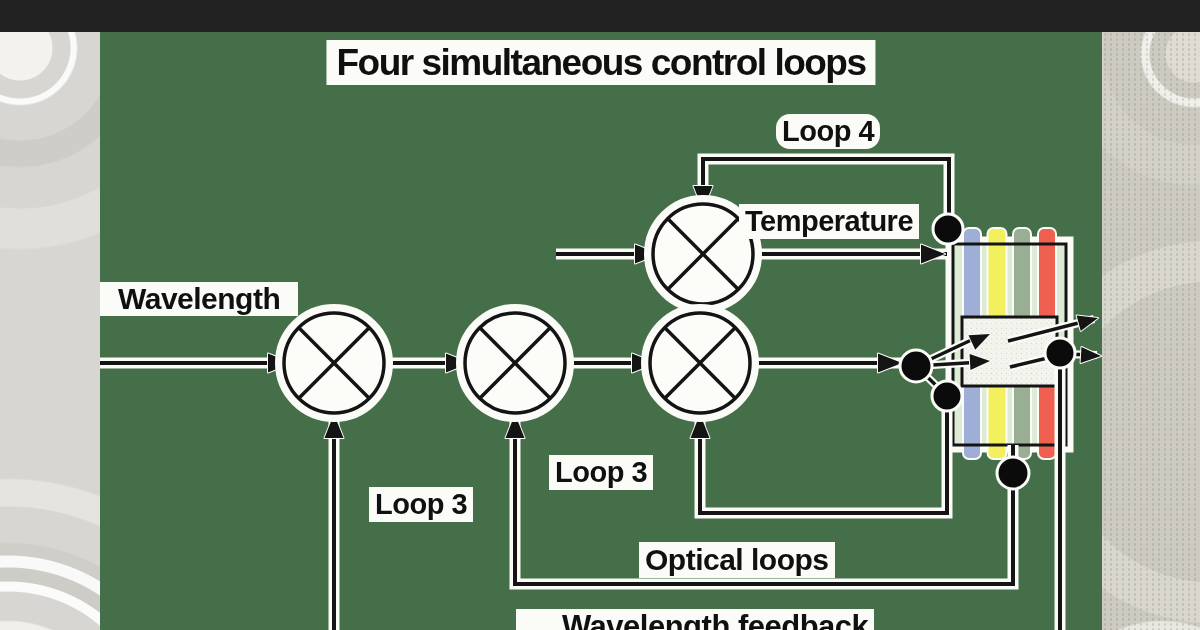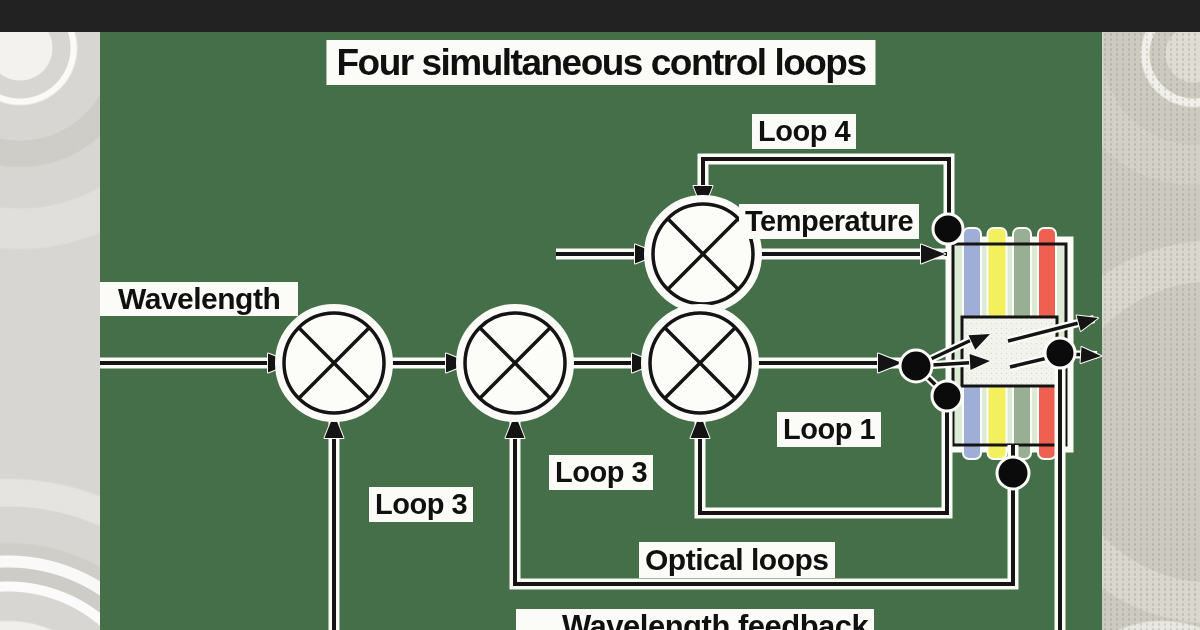--- a/index.html
+++ b/index.html
@@ -158,29 +158,28 @@
       <g>
         <circle cx="700" cy="331" r="54" fill="none" stroke="#FBFBF8" stroke-width="10"></circle>
         <circle cx="700" cy="331" r="50" fill="#FCFCF9" stroke="#141414" stroke-width="3.5"></circle>
         <path d="M664.6,295.6 L735.4,366.4 M664.6,366.4 L735.4,295.6" stroke="#141414" stroke-width="3.5" fill="none"></path>
       </g>
     </g>
   </svg>
 
   <div class="lbl lbl-title" style="left:601px;top:8px;">Four simultaneous control loops</div>
 
-  <div class="lbl" style="left:752px;top:82px;">Loop 4</div>
+  <div class="lbl" style="left:776px;top:82px;border-radius:14px;">Loop 4</div>
 
   <div class="lbl" style="left:739px;top:172px;">Temperature</div>
 
   <div class="lbl lbl-wavcmd" style="left:100px;top:250px;">
     <span>Wavelength</span><br>
   </div>
 
-  <div class="lbl" style="left:777px;top:380px;">Loop 1</div>
 
   <div class="lbl" style="left:549px;top:423px;">Loop 3</div>
 
   <div class="lbl" style="left:369px;top:455px;">Loop 3</div>
 
 
   <div class="lbl lbl-big" style="left:639px;top:510px;">Optical loops</div>
 
   <div class="lbl lbl-bigger" style="left:516px;top:577px;padding-left:46px;">Wavelength feedback</div>
 

